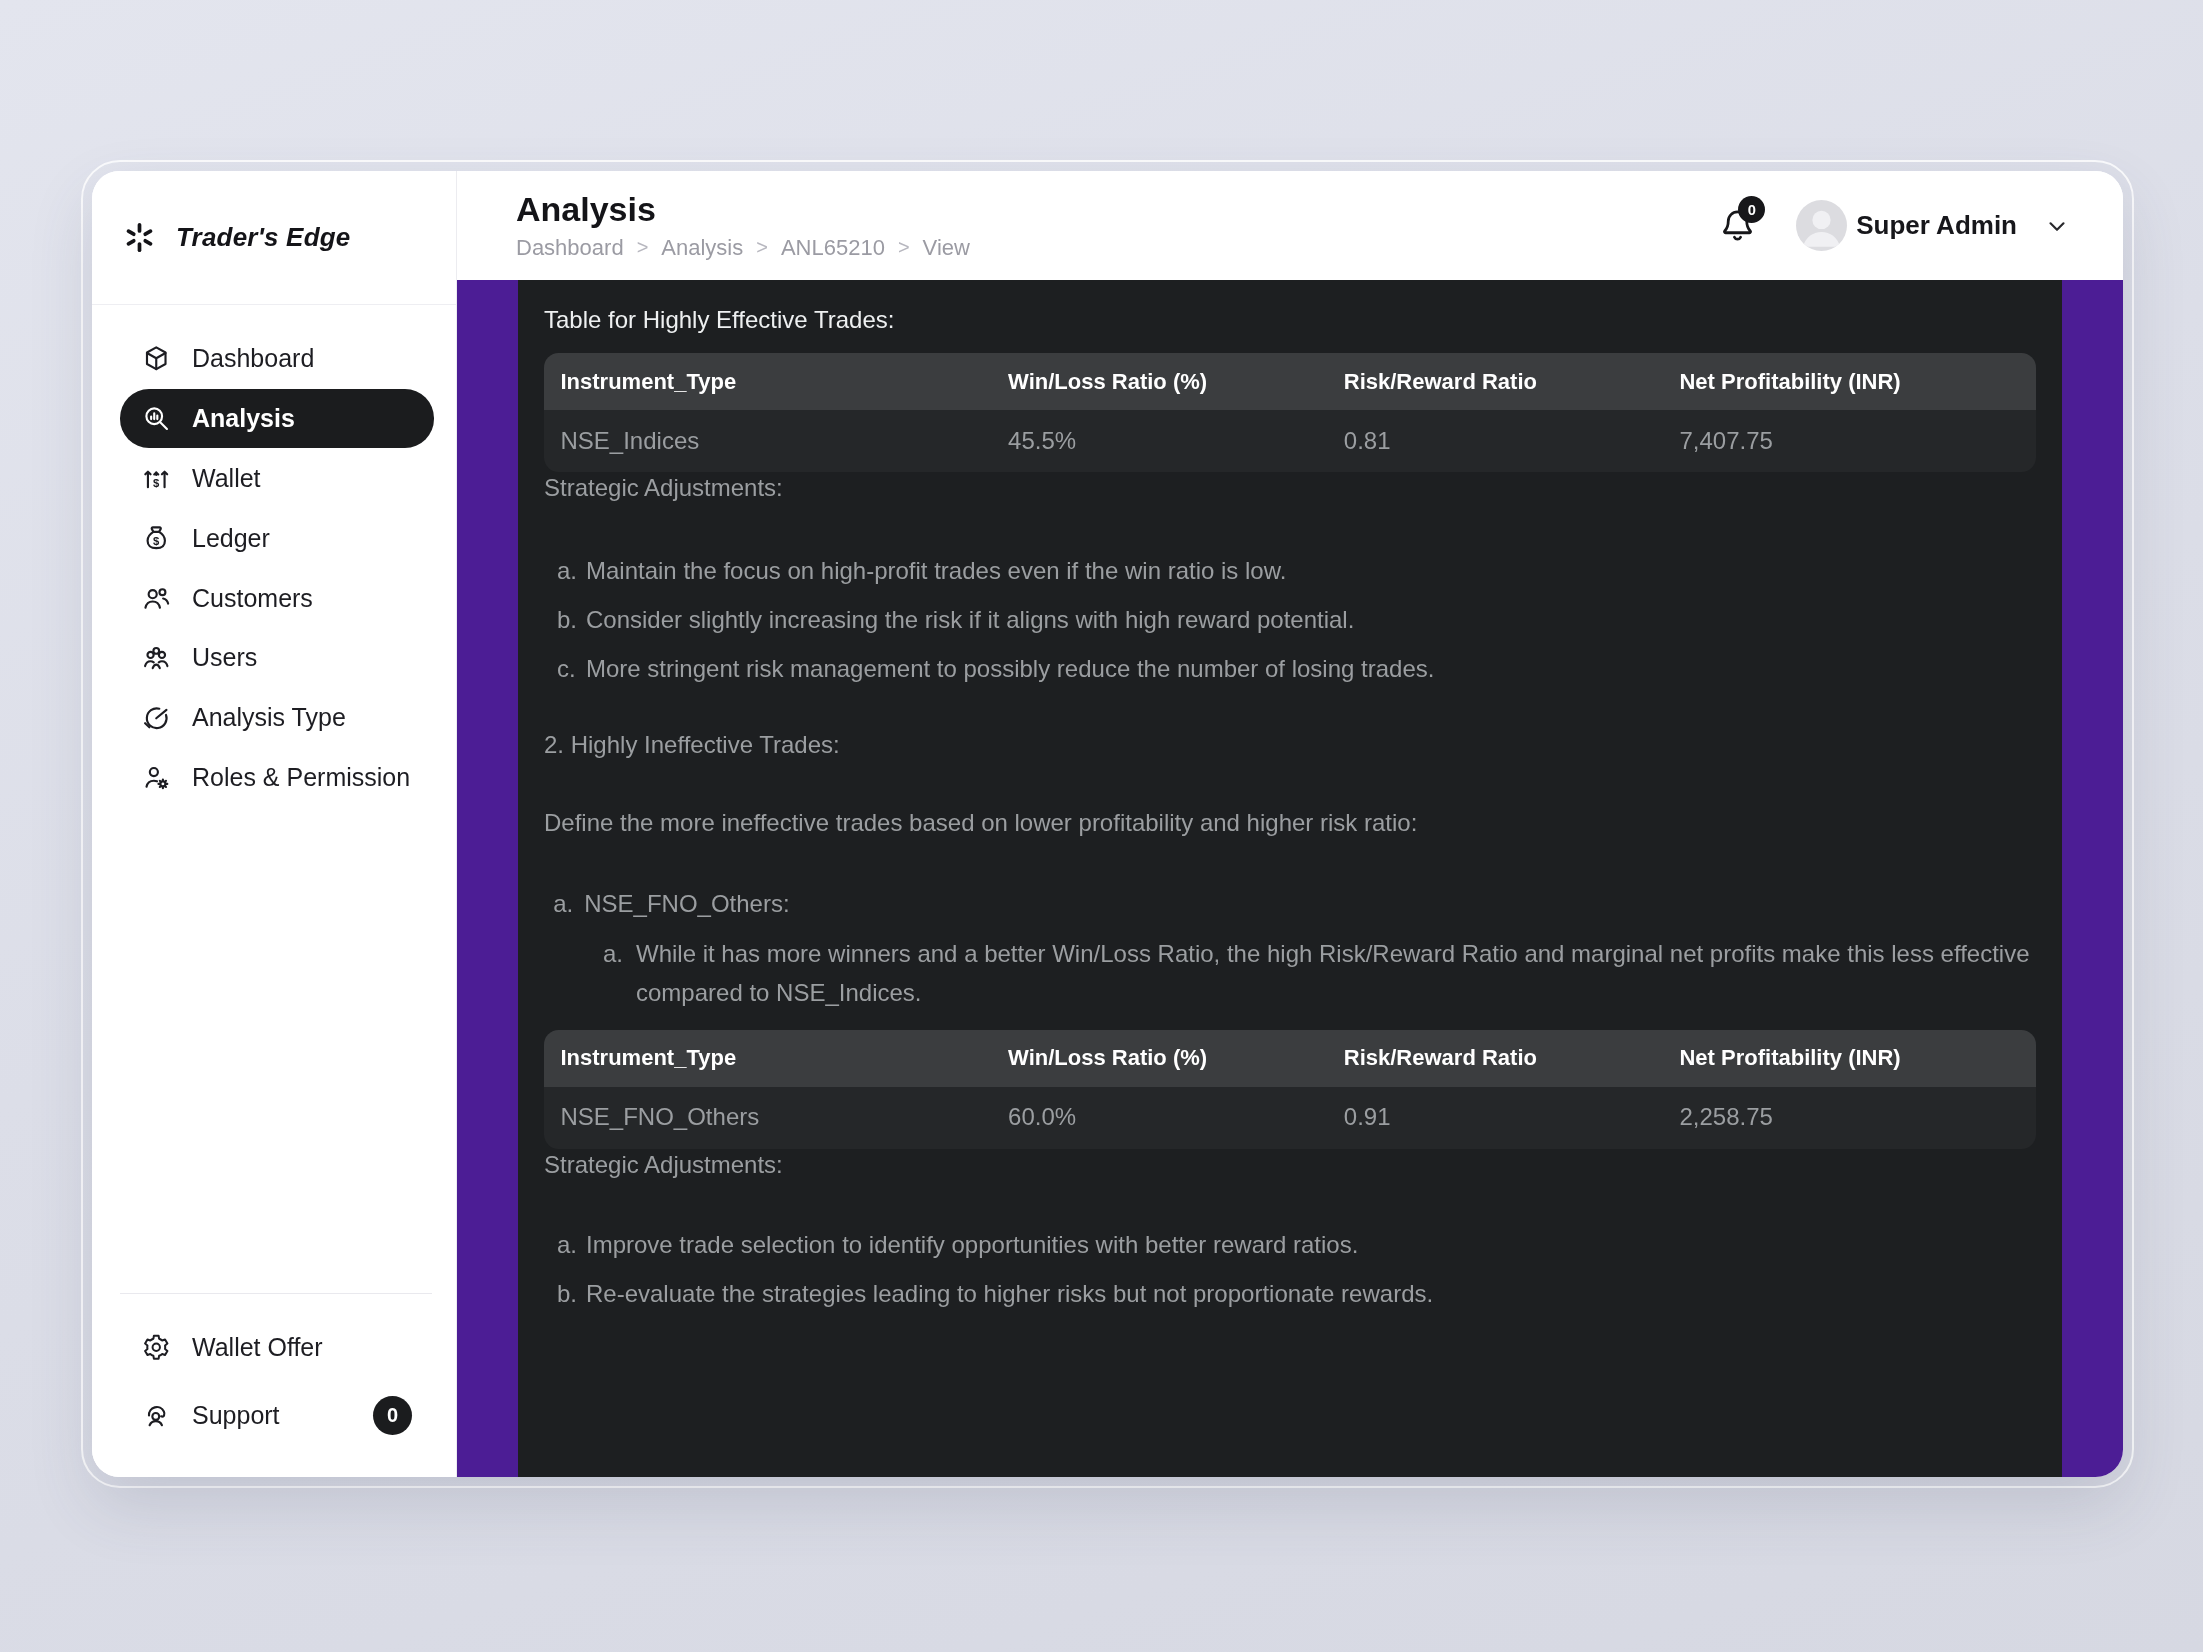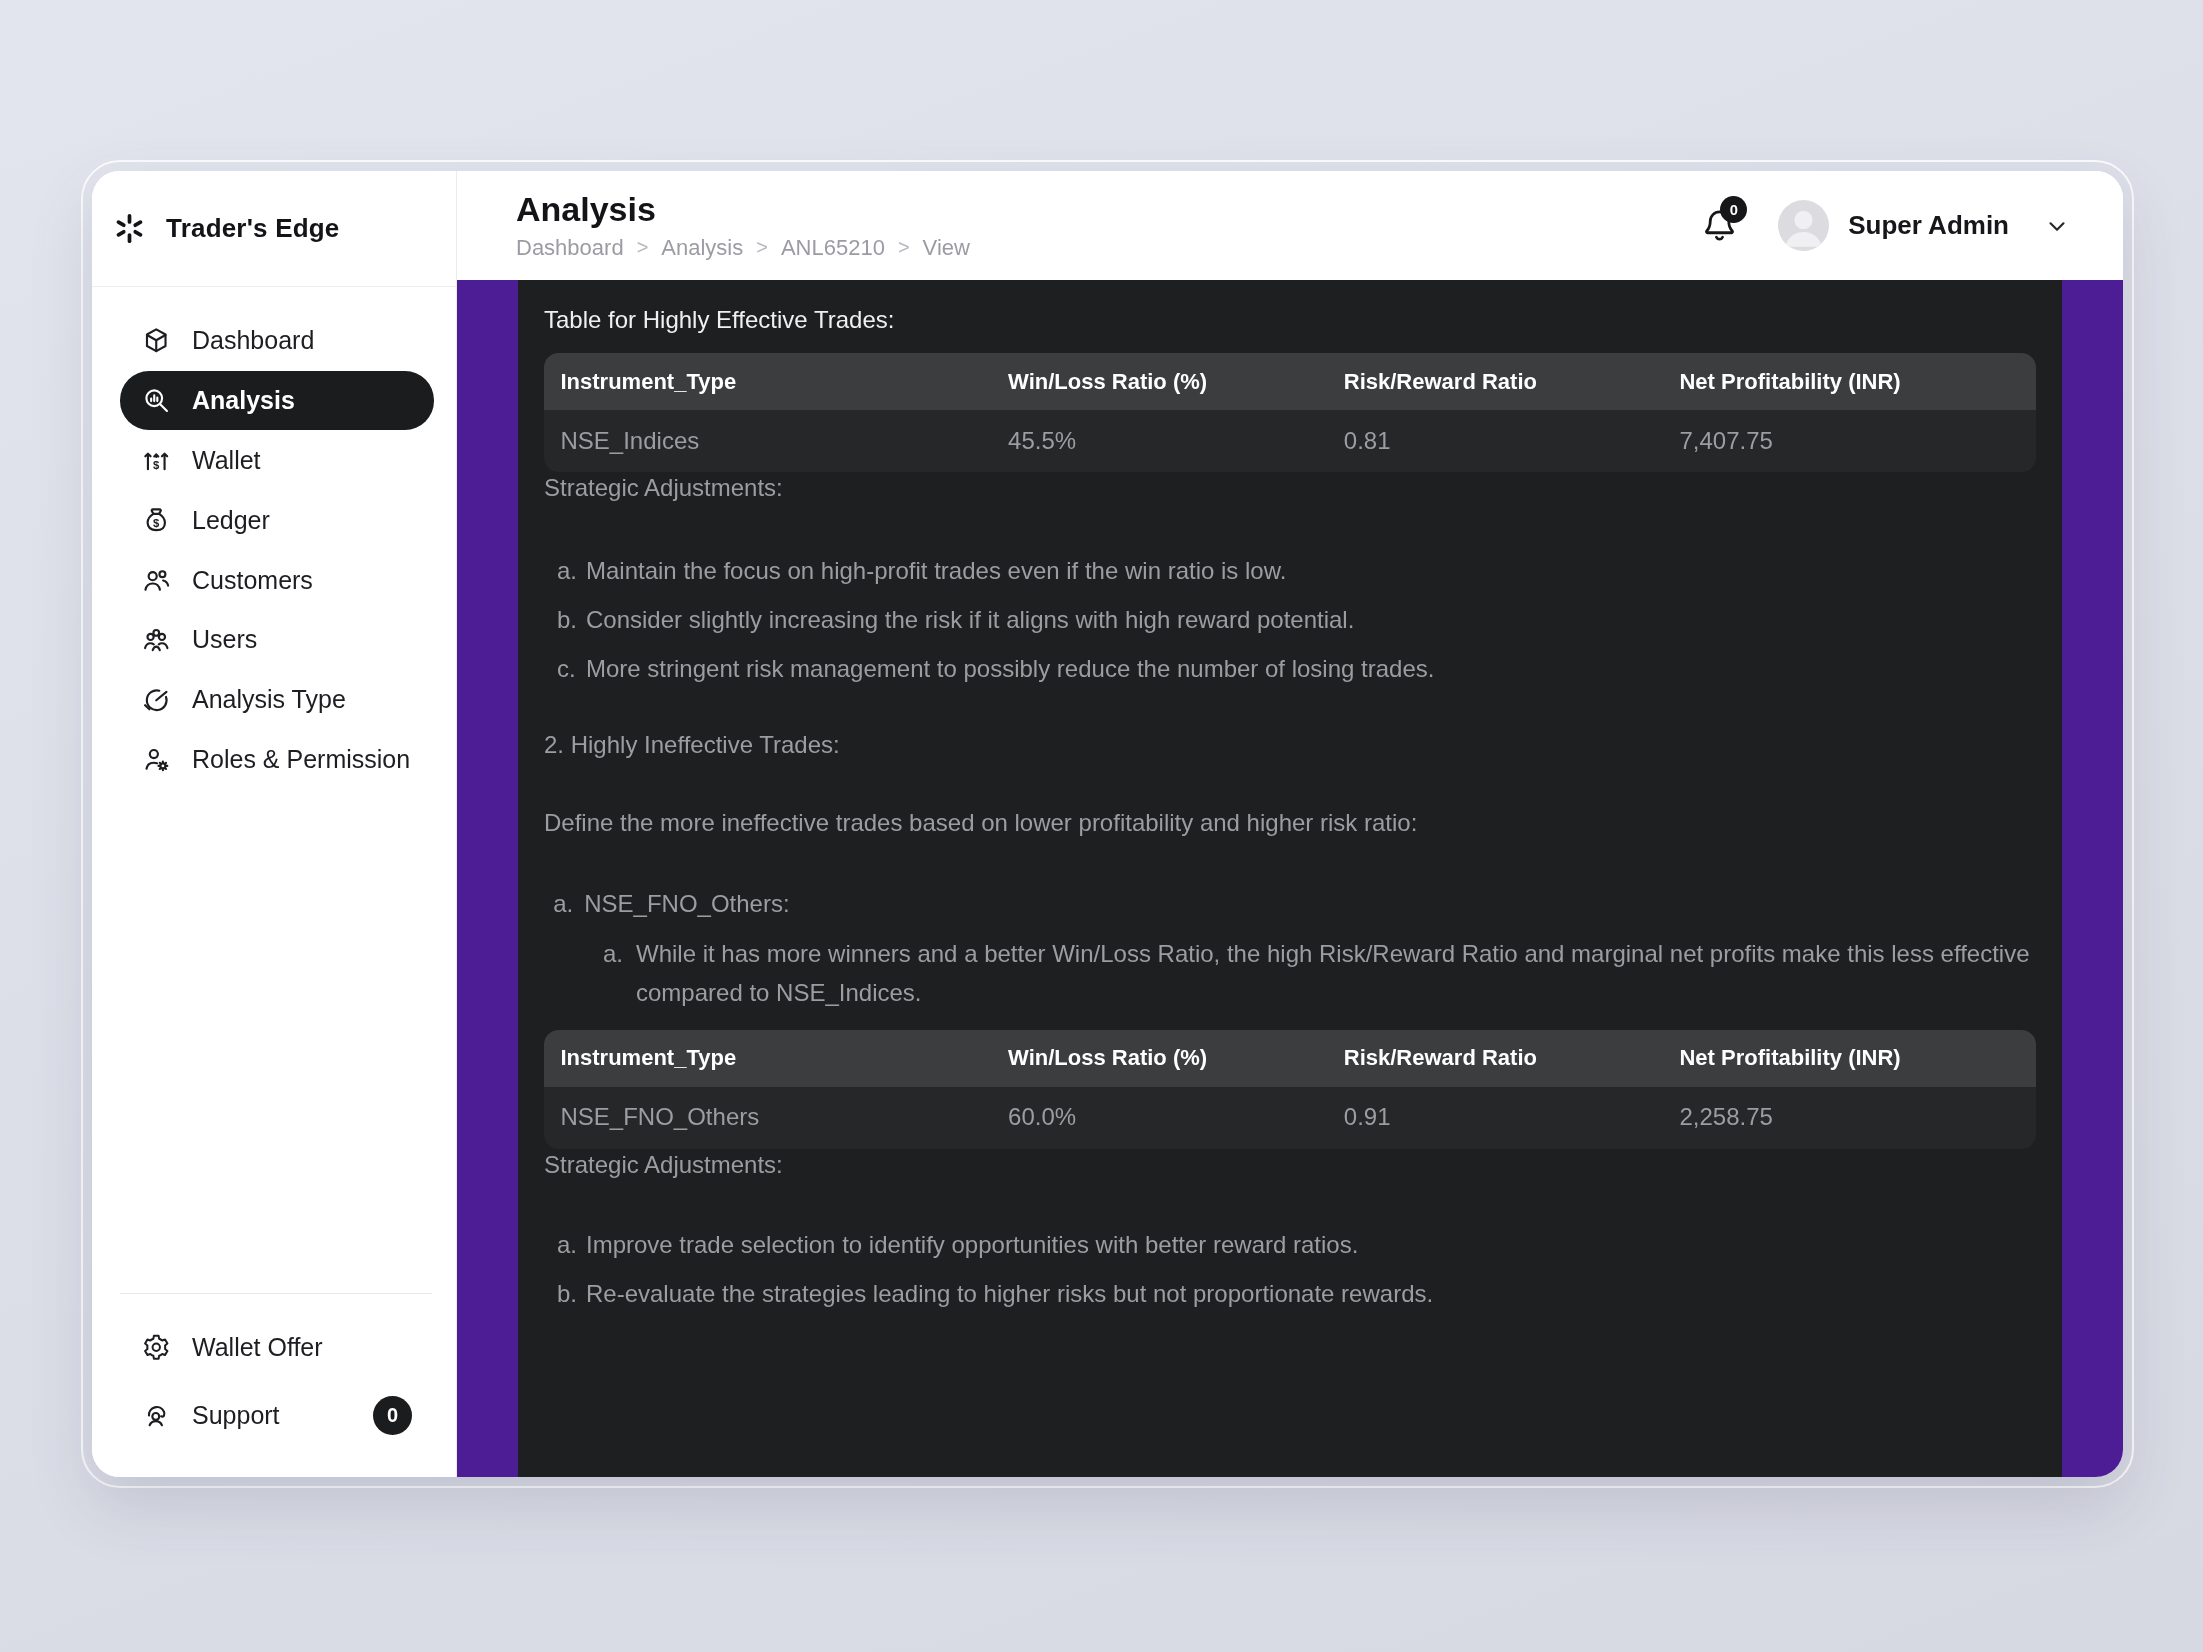--- a/index.html
+++ b/index.html
@@ -14,21 +14,21 @@
     border:2.8px solid rgba(255,255,255,.85); border-radius:39px;
   }
   .card {
     position:absolute; left:92px; top:171px; width:2031px; height:1306px;
     background:#ffffff; border-radius:27.5px; overflow:hidden;
     display:flex; box-shadow:0 27.5px 64px rgba(70,75,100,.16);
   }
 
   
   .sidebar { width:365px; flex:none; background:#fff; border-right:0.9px solid #ececf0; display:flex; flex-direction:column; }
-  .logo-row { height:116px; flex:none; display:flex; align-items:center; gap:20px; padding-left:21px; border-bottom:0.9px solid #eeeef2; }
+  .logo-row { height:134px; flex:none; display:flex; align-items:center; gap:20px; padding-left:31px; border-bottom:0.9px solid #eeeef2;font-style:italic; }
   .logo-row svg { width:33px; height:33px; }
   .logo-name { font-size:26px; font-weight:700; color:#141418; letter-spacing:0.2px; }
   .nav { padding:24px 22px 0 27.5px; }
   .nav-item {
     height:59px; margin-bottom:0.9px; display:flex; align-items:center; gap:22px;
     padding-left:22px; border-radius:29px; font-size:25px; color:#1d1d22; cursor:pointer;
   }
   .nav-item svg { width:28.5px; height:28.5px; flex:none; }
   .nav-item.active { background:#1b1c1e; color:#ffffff; font-weight:600; }
   .side-bottom { margin-top:auto; padding:0 22px 27.5px 27.5px; }
@@ -54,21 +54,21 @@
   .hdr-right { display:flex; align-items:center; }
   .bell-wrap { position:relative; margin-right:40px; cursor:pointer; }
   .bell-wrap svg { width:37px; height:37px; display:block; }
   .notif-badge {
     position:absolute; top:-11px; right:-9.2px; width:27px; height:27px; border-radius:50%;
     background:#17171a; color:#fff; font-size:14.7px; font-weight:700;
     display:flex; align-items:center; justify-content:center;
   }
   .avatar { width:51px; height:51px; border-radius:50%; background:#dcdce0; overflow:hidden; flex:none; cursor:pointer; }
   .avatar svg { width:51px; height:51px; display:block; }
-  .user-menu { display:flex; align-items:center; gap:35px; margin-left:19px; cursor:pointer; }
+  .user-menu { display:flex; align-items:center; gap:27px; margin-left:9px; cursor:pointer; }
   .user-name { font-size:26px; font-weight:600; color:#17171b; }
   .user-menu .chev { width:26px; height:26px; }
 
   
   .content { flex:1; min-height:0; background:#4c1d95; padding:0 61px; overflow:hidden; }
   .panel {
     background:#1d1f21; height:110%; padding:24px 26px 0; overflow:hidden;
     font-size:24px; line-height:1.35; color:#9b9ea1;
   }
   .p-caption { color:#eef0f1; }

